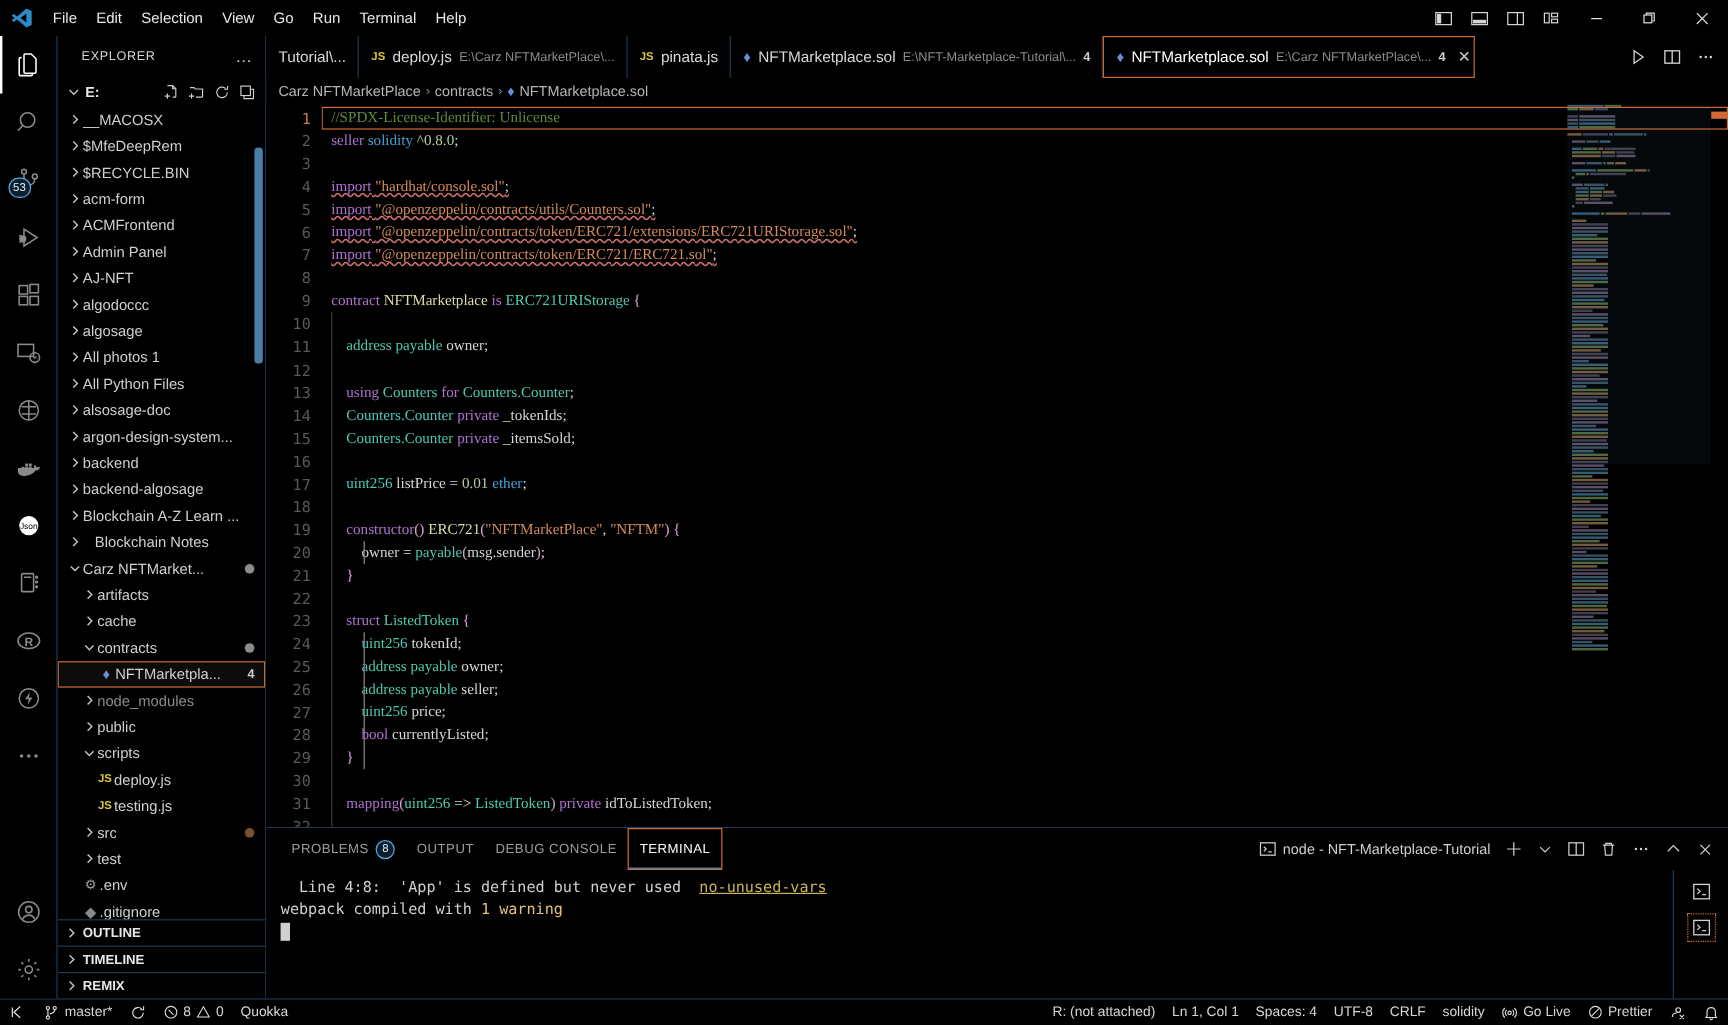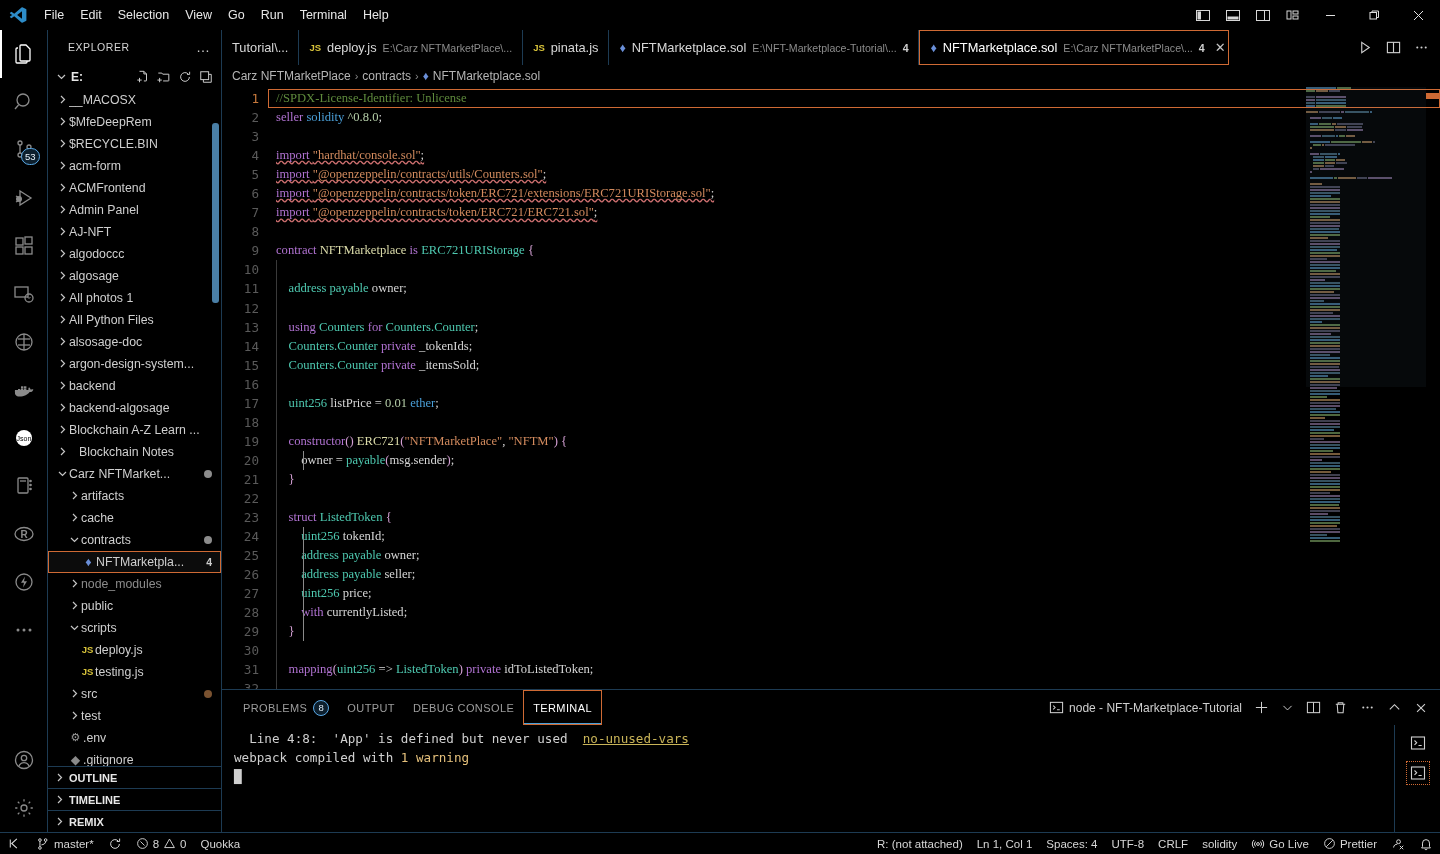--- a/index.html
+++ b/index.html
@@ -42,21 +42,21 @@
   }
   .act-icon {
     width: 48px; height: 48px; display: flex; align-items: center; justify-content: center;
     position: relative; color: #8a8a8a;
   }
   .act-icon.active { color: #ffffff; }
   .act-icon.active::before {
     content: ''; position: absolute; left: 0; top: 0; bottom: 0; width: 2px; background: #ffffff;
   }
   .act-badge {
-    position: absolute; right: 8px; bottom: 9px; min-width: 17px; height: 17px;
+    position: absolute; right: 22px; bottom: 9px; min-width: 17px; height: 17px;
     border-radius: 9px; background: #0d1f2d; border: 1px solid #5aa9e6;
     color: #e8f2fa; font-size: 9.5px; line-height: 15px; text-align: center; padding: 0 3px;
   }
   .act-spacer { flex: 1 1 auto; }
 
   
   .sidebar {
     width: 174px; flex: 0 0 174px; background: #000000; display: flex; flex-direction: column;
     border-right: 1px solid #1d3b53; min-height: 0;
   }
@@ -807,21 +807,21 @@
             <div class="cline"><span style="padding-left:8px;display:inline-block;"></span></div>
             <div class="cline"><span style="padding-left:8px;display:inline-block;">    <span class="c-key">constructor</span><span class="c-brk">(</span><span class="c-brk">)</span> <span class="c-fn">ERC721</span><span class="c-brk">(</span><span class="c-str">"NFTMarketPlace"</span><span class="c-op">,</span> <span class="c-str">"NFTM"</span><span class="c-brk">)</span> <span class="c-brk">{</span></span></div>
             <div class="cline"><span style="padding-left:8px;display:inline-block;">        <span class="c-id">owner</span> <span class="c-op">=</span> <span class="c-type">payable</span><span class="c-brk">(</span><span class="c-id">msg.sender</span><span class="c-brk">)</span><span class="c-op">;</span></span></div>
             <div class="cline"><span style="padding-left:8px;display:inline-block;">    <span class="c-brk">}</span></span></div>
             <div class="cline"><span style="padding-left:8px;display:inline-block;"></span></div>
             <div class="cline"><span style="padding-left:8px;display:inline-block;">    <span class="c-key">struct</span> <span class="c-type">ListedToken</span> <span class="c-brk">{</span></span></div>
             <div class="cline"><span style="padding-left:8px;display:inline-block;">        <span class="c-type">uint256</span> <span class="c-id">tokenId</span><span class="c-op">;</span></span></div>
             <div class="cline"><span style="padding-left:8px;display:inline-block;">        <span class="c-type">address</span> <span class="c-type">payable</span> <span class="c-id">owner</span><span class="c-op">;</span></span></div>
             <div class="cline"><span style="padding-left:8px;display:inline-block;">        <span class="c-type">address</span> <span class="c-type">payable</span> <span class="c-id">seller</span><span class="c-op">;</span></span></div>
             <div class="cline"><span style="padding-left:8px;display:inline-block;">        <span class="c-type">uint256</span> <span class="c-id">price</span><span class="c-op">;</span></span></div>
-            <div class="cline"><span style="padding-left:8px;display:inline-block;">        <span class="c-key">with</span> <span class="c-id">currentlyListed</span><span class="c-op">;</span></span></div>
+            <div class="cline"><span style="padding-left:8px;display:inline-block;">        <span class="c-key">bool</span> <span class="c-id">currentlyListed</span><span class="c-op">;</span></span></div>
             <div class="cline"><span style="padding-left:8px;display:inline-block;">    <span class="c-brk">}</span></span></div>
             <div class="cline"><span style="padding-left:8px;display:inline-block;"></span></div>
             <div class="cline"><span style="padding-left:8px;display:inline-block;">    <span class="c-key">mapping</span><span class="c-brk">(</span><span class="c-type">uint256</span> <span class="c-op">=</span><span class="c-op">&gt;</span> <span class="c-type">ListedToken</span><span class="c-brk">)</span> <span class="c-key">private</span> <span class="c-id">idToListedToken</span><span class="c-op">;</span></span></div>
             <div class="cline"><span style="padding-left:8px;display:inline-block;"></span></div>
             <div style="position: absolute; left: 8px; top: 173.45px; width: 12px; height: 419.1px; background: rgb(26, 26, 12); z-index: -1;"></div>
             <div style="position: absolute; left: 8px; top: 173.45px; width: 1px; height: 438.15px; background: rgb(58, 58, 58);"></div>
             <div style="position: absolute; left: 35px; top: 440.15px; width: 1px; height: 114.3px; background: rgb(138, 138, 138);"></div>
             <div style="position: absolute; left: 35px; top: 363.95px; width: 1px; height: 19.05px; background: rgb(138, 138, 138);"></div>
           </div>
         <div class="minimap" id="minimap">

